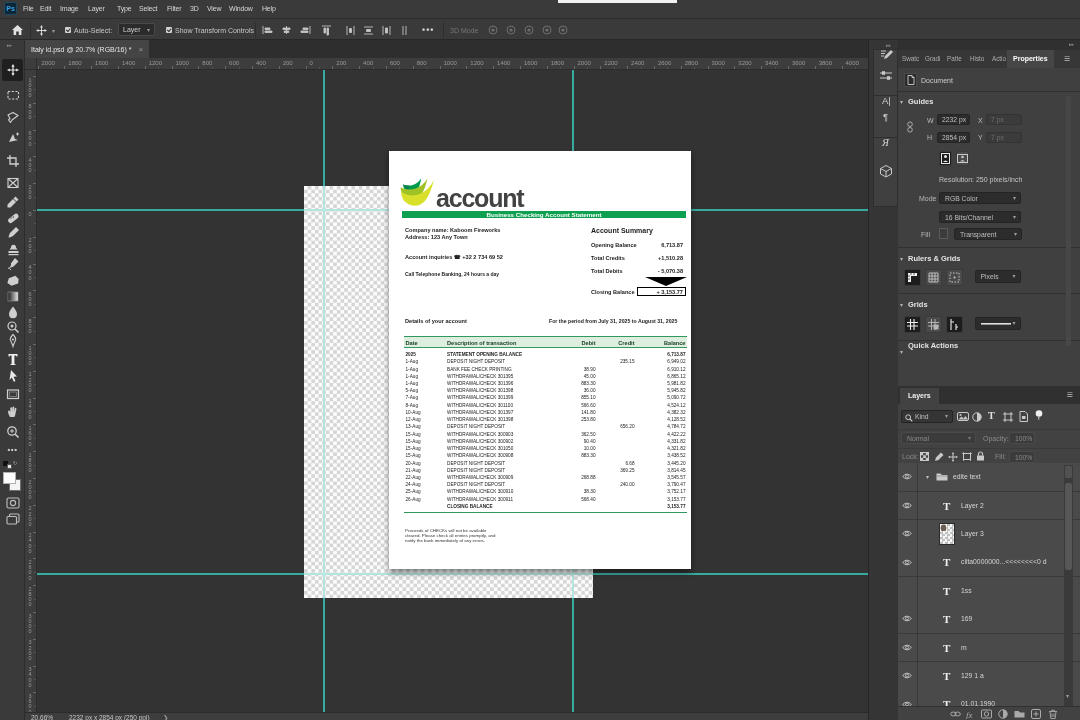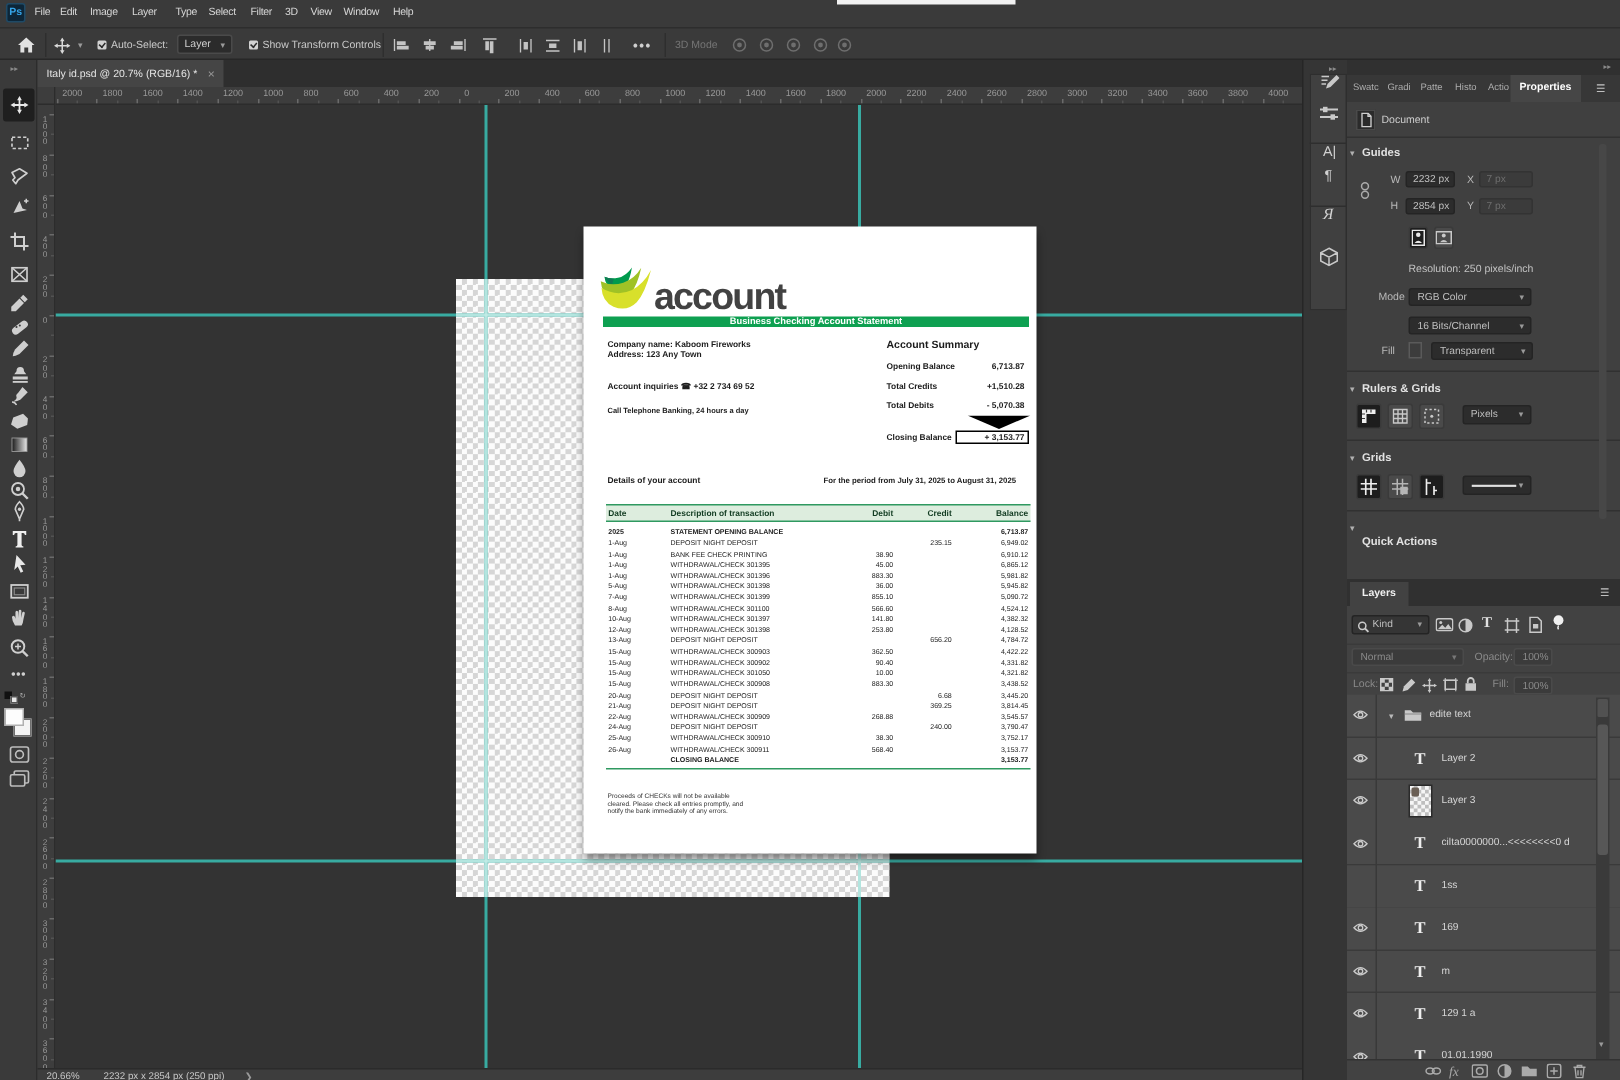--- a/index.html
+++ b/index.html
@@ -808,21 +808,21 @@
         </svg>
       </div>
       <div class="pdrop" style="left:76.5px;top:277px;width:46px;height:13px">
         <svg style="position:absolute;left:5px;top:5px" width="30" height="2">
           <rect width="30" height="1.6" fill="#e0e0e0"></rect>
         </svg>
         <span class="v">▾</span>
       </div>
       <div class="sep" style="top:299.5px"></div>
       <span class="caret" style="top:308px">▾</span>
-      <div class="phead" style="top:316px">Quick Actions</div>
+      <div class="phead" style="top:301px">Quick Actions</div>
       <div style="position:absolute;left:168px;top:56px;width:5px;height:250px;background:#474747;border-radius:2px"></div>
       <div id="layers"><div id="ltabbar">
           <div id="ltab">Layers</div>
           <span style="position:absolute;right:7px;top:5px;color:#c0c0c0;font-size:7px">☰</span>
         </div><div class="pdrop" style="left:3px;top:24px;width:52px;height:13px;background:#353535">
           <svg style="position:absolute;left:3px;top:2.5px" width="8" height="8" viewBox="0 0 8 8">
             <circle cx="3.2" cy="3.2" r="2.4" fill="none" stroke="#c9c9c9" stroke-width="1"></circle>
             <path d="M5 5 l2.3 2.3" stroke="#c9c9c9" stroke-width="1.2"></path>
           </svg>
           <span class="t" style="left:13px">Kind</span>

